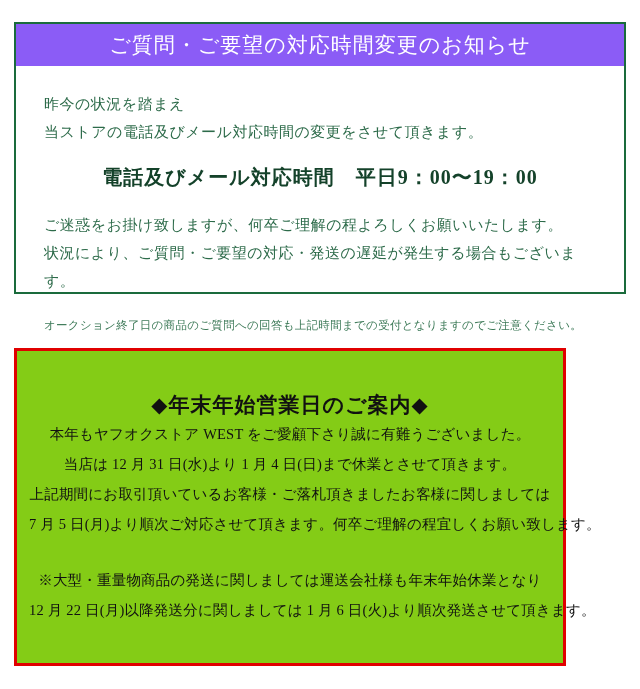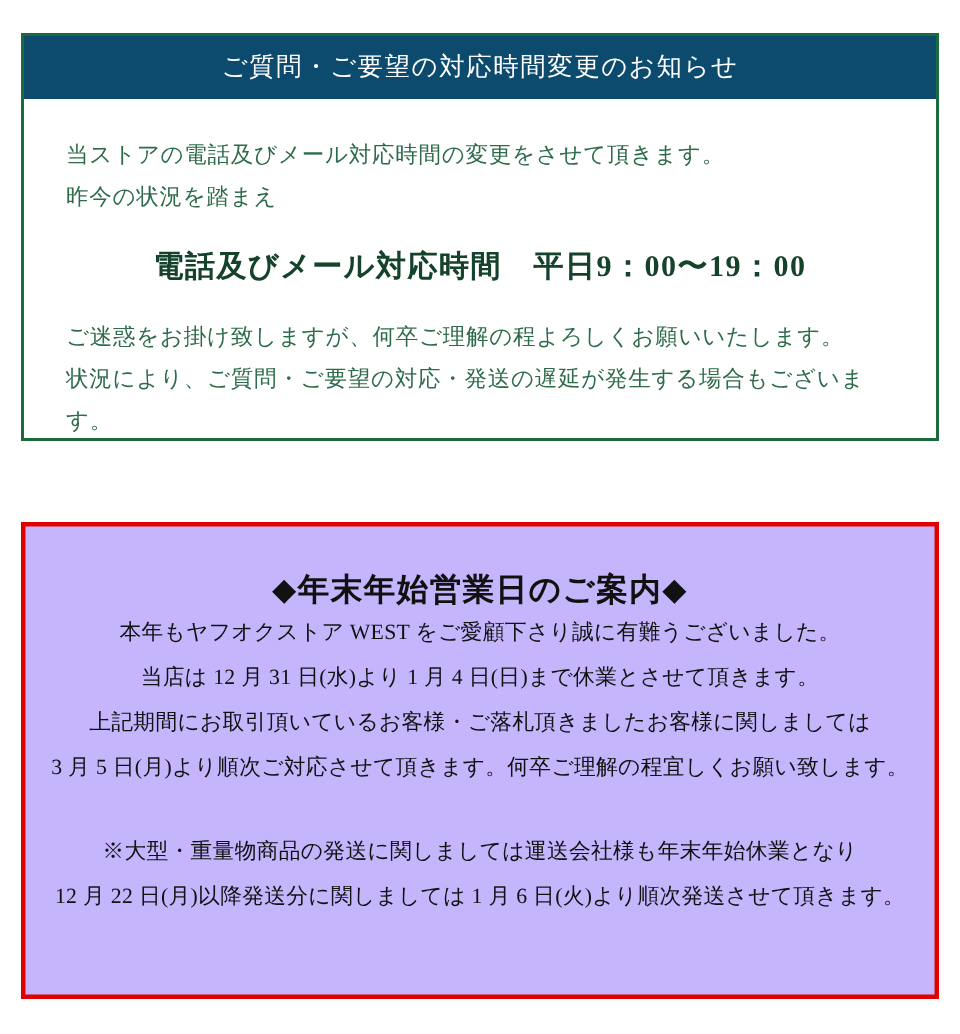--- a/index.html
+++ b/index.html
@@ -26,26 +26,26 @@
     position: absolute;
     left: 14px;
     top: 22px;
     width: 612px;
     height: 272px;
     box-sizing: border-box;
     border: 2px solid #1a6b3c;
     background: #ffffff;
   }
   .notice-green-header {
-    background: #0c4a6e;
+    background: #8b5cf6;
     color: #ffffff;
     height: 42px;
     line-height: 42px;
     text-align: center;
-    font-size: 17px;
+    font-size: 21px;
     letter-spacing: 1px;
     font-family: "Liberation Serif", "DejaVu Serif", serif;
   }
   .notice-green-body {
     padding: 24px 28px 0 28px;
     color: #1a6b3c;
   }
   .gline {
     font-size: 15px;
     line-height: 28px;
@@ -66,26 +66,26 @@
     letter-spacing: 1px;
   }
   .gspace-top { margin-top: 16px; }
   .gspace-small { margin-top: 14px; }
 
   
   .notice-red {
     position: absolute;
     left: 14px;
     top: 348px;
-    width: 612px;
+    width: 552px;
     height: 318px;
     box-sizing: border-box;
     border: 3px solid #e00000;
-    background: #c4b5fd;
-    padding: 0;
+    background: #84cc16;
+    padding: 12px;
   }
   .red-title {
     text-align: center;
     font-size: 21px;
     font-weight: bold;
     color: #111111;
     margin-top: 28px;
     letter-spacing: 1px;
   }
   .red-body {
@@ -105,39 +105,40 @@
 </style>
 </head>
 <body>
 
 <div class="page">
 
   <section class="notice-green">
     <div class="notice-green-header">ご質問・ご要望の対応時間変更のお知らせ</div>
 
     <div class="notice-green-body">
+      <div class="gline">昨今の状況を踏まえ</div>
       <div class="gline">当ストアの電話及びメール対応時間の変更をさせて頂きます。</div>
-      <div class="gline">昨今の状況を踏まえ</div>
 
       <div class="ghighlight">電話及びメール対応時間　平日9：00〜19：00</div>
 
       <div class="gline gspace-small">ご迷惑をお掛け致しますが、何卒ご理解の程よろしくお願いいたします。</div>
       <div class="gline">状況により、ご質問・ご要望の対応・発送の遅延が発生する場合もございます。</div>
 
+      <div class="gline small gspace-top">オークション終了日の商品のご質問への回答も上記時間までの受付となりますのでご注意ください。</div>
     </div>
   </section>
 
   <section class="notice-red">
     <div class="red-title">◆年末年始営業日のご案内◆</div>
 
     <div class="red-body">
       <div class="rline">本年もヤフオクストア WEST をご愛顧下さり誠に有難うございました。</div>
       <div class="rline">当店は 12 月 31 日(水)より 1 月 4 日(日)まで休業とさせて頂きます。</div>
       <div class="rline">上記期間にお取引頂いているお客様・ご落札頂きましたお客様に関しましては</div>
-      <div class="rline">3 月 5 日(月)より順次ご対応させて頂きます。何卒ご理解の程宜しくお願い致します。</div>
+      <div class="rline">7 月 5 日(月)より順次ご対応させて頂きます。何卒ご理解の程宜しくお願い致します。</div>
     </div>
 
     <div class="red-body-2">
       <div class="rline">※大型・重量物商品の発送に関しましては運送会社様も年末年始休業となり</div>
       <div class="rline">12 月 22 日(月)以降発送分に関しましては 1 月 6 日(火)より順次発送させて頂きます。</div>
     </div>
   </section>
 
 </div>
 

